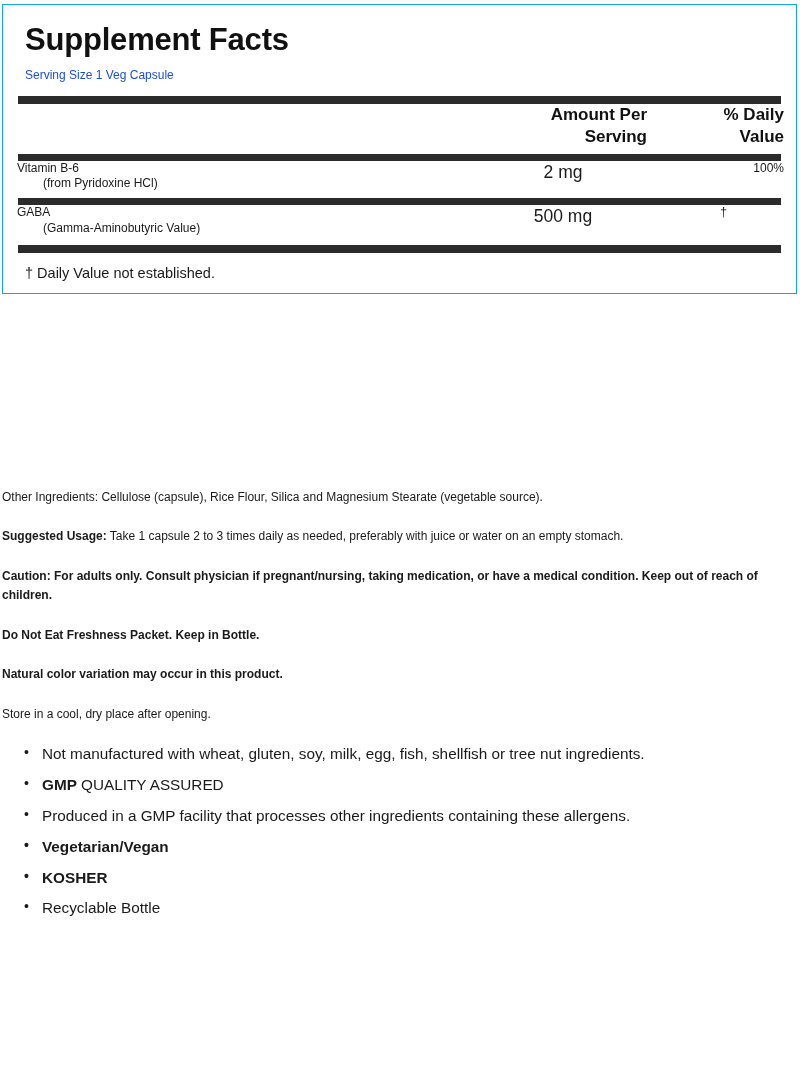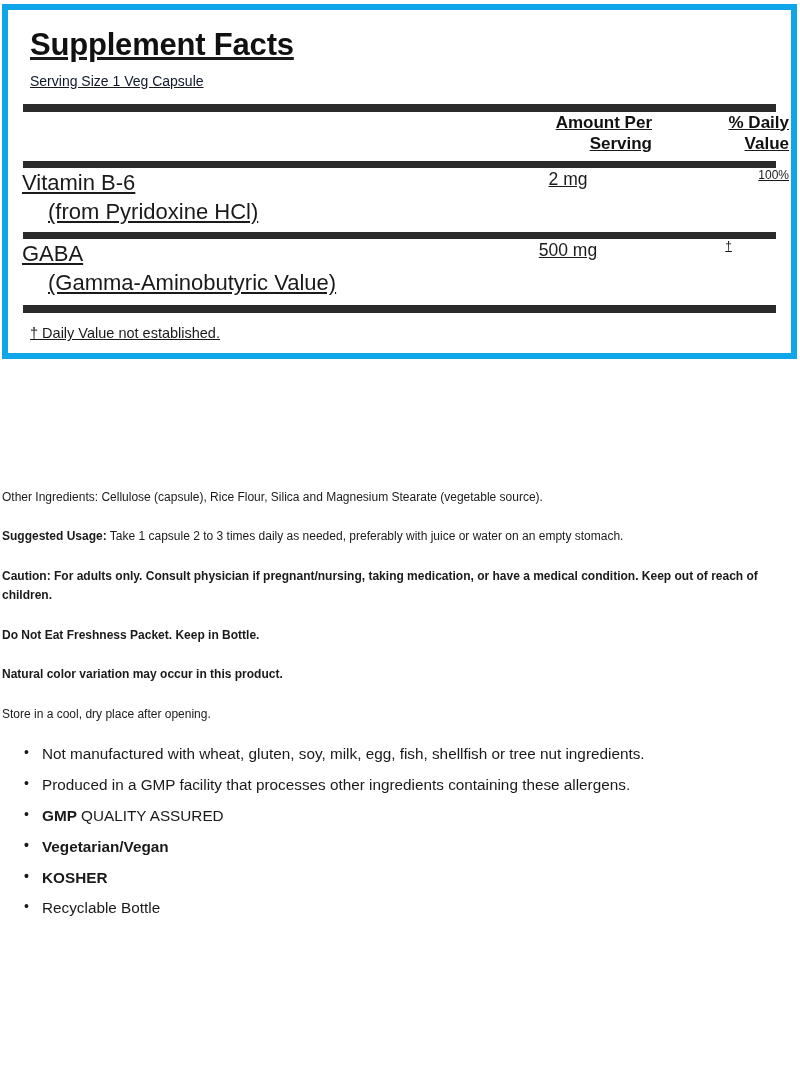--- a/index.html
+++ b/index.html
@@ -24,40 +24,39 @@
     overflow: hidden;
   }
 
   
   .sf-panel {
     position: absolute;
     left: 2px;
     top: 4px;
     width: 795px;
     box-sizing: border-box;
-    border: 6px solid #0ea5e9;
+    border: 1px solid #0ea5e9;
     background: #ffffff;
     padding: 0 14px 10px 14px;
-    text-decoration: underline;
   }
 
   .sf-title {
     font-size: 31px;
     font-weight: bold;
     letter-spacing: -0.2px;
     line-height: 1.12;
     margin: 18px 0 0 8px;
     color: #111111;
   }
 
   .sf-serving {
-    font-size: 14px;
+    font-size: 12px;
     line-height: 1.2;
     margin: 10px 0 12px 8px;
-    color: #0f172a;
+    color: #1d4ed8;
   }
 
   
   .rule-thick {
     height: 8px;
     background: #2b2b2b;
     margin: 14px 1px 0 1px;
   }
   .rule-mid {
     height: 7px;
@@ -89,21 +88,21 @@
     font-weight: bold;
     line-height: 1.28;
     padding-top: 8px;
     padding-bottom: 6px;
     color: #111111;
   }
   .hdr-amount { text-align: right; padding-right: 2px; }
   .hdr-dv     { text-align: right; padding-right: 40px; }
 
   .nutrient-name {
-    font-size: 22px;
+    font-size: 12px;
     line-height: 1.32;
     padding-top: 6px;
     padding-left: 8px;
     padding-bottom: 5px;
     color: #1a1a1a;
   }
   .nutrient-sub {
     display: block;
     padding-left: 26px;
   }
@@ -268,24 +267,24 @@
 
     <p class="para bold-all">Natural color variation may occur in this product.</p>
 
     <p class="para">Store in a cool, dry place after opening.</p>
 
     <ul class="bullets">
       <li>
         <span>Not manufactured with wheat, gluten, soy, milk, egg, fish, shellfish or tree nut ingredients.</span>
       </li>
       <li>
+        <span class="lead">GMP</span><span> QUALITY ASSURED</span>
+      </li>
+      <li>
         <span>Produced in a GMP facility that processes other ingredients containing these allergens.</span>
-      </li>
-      <li>
-        <span class="lead">GMP</span><span> QUALITY ASSURED</span>
       </li>
       <li class="bold">
         <span>Vegetarian/Vegan</span>
       </li>
       <li class="bold">
         <span>KOSHER</span>
       </li>
       <li>
         <span>Recyclable Bottle</span>
       </li>

